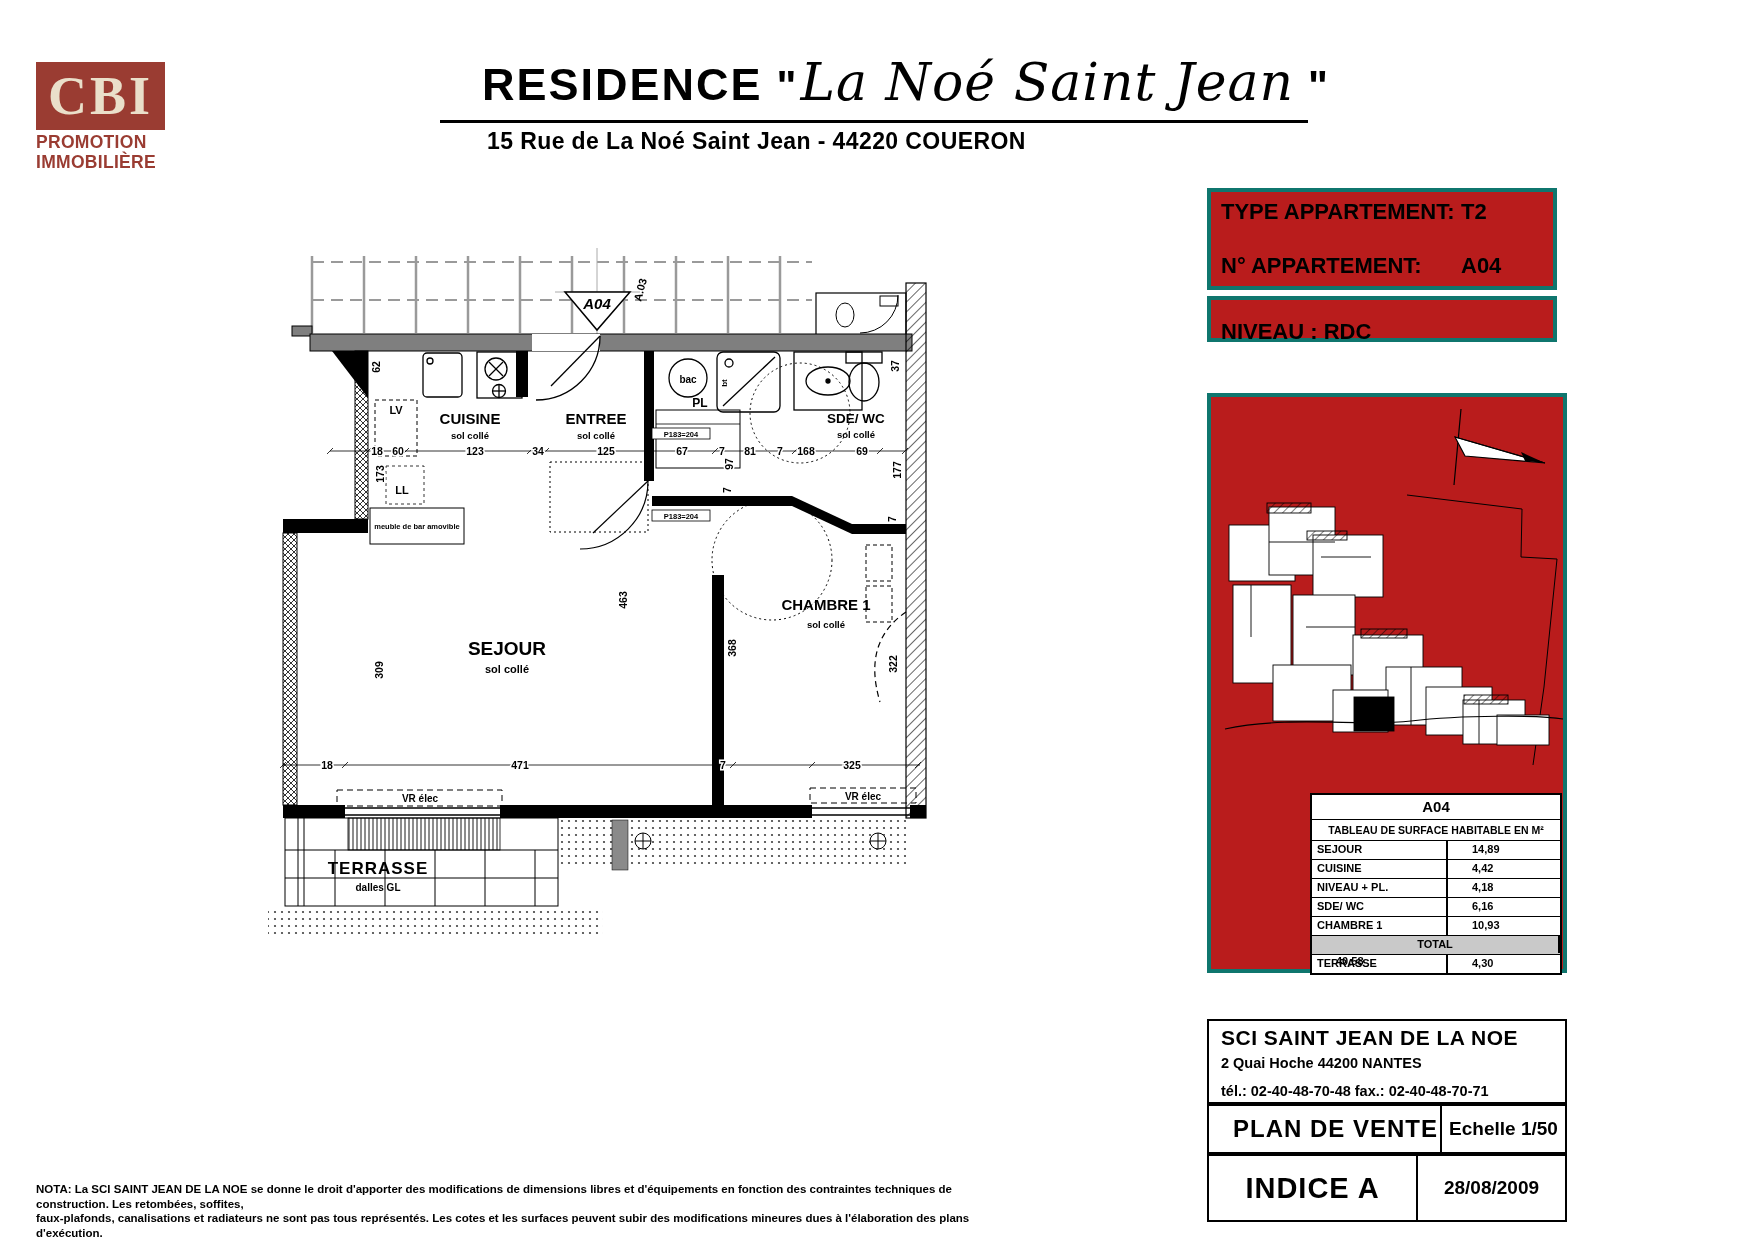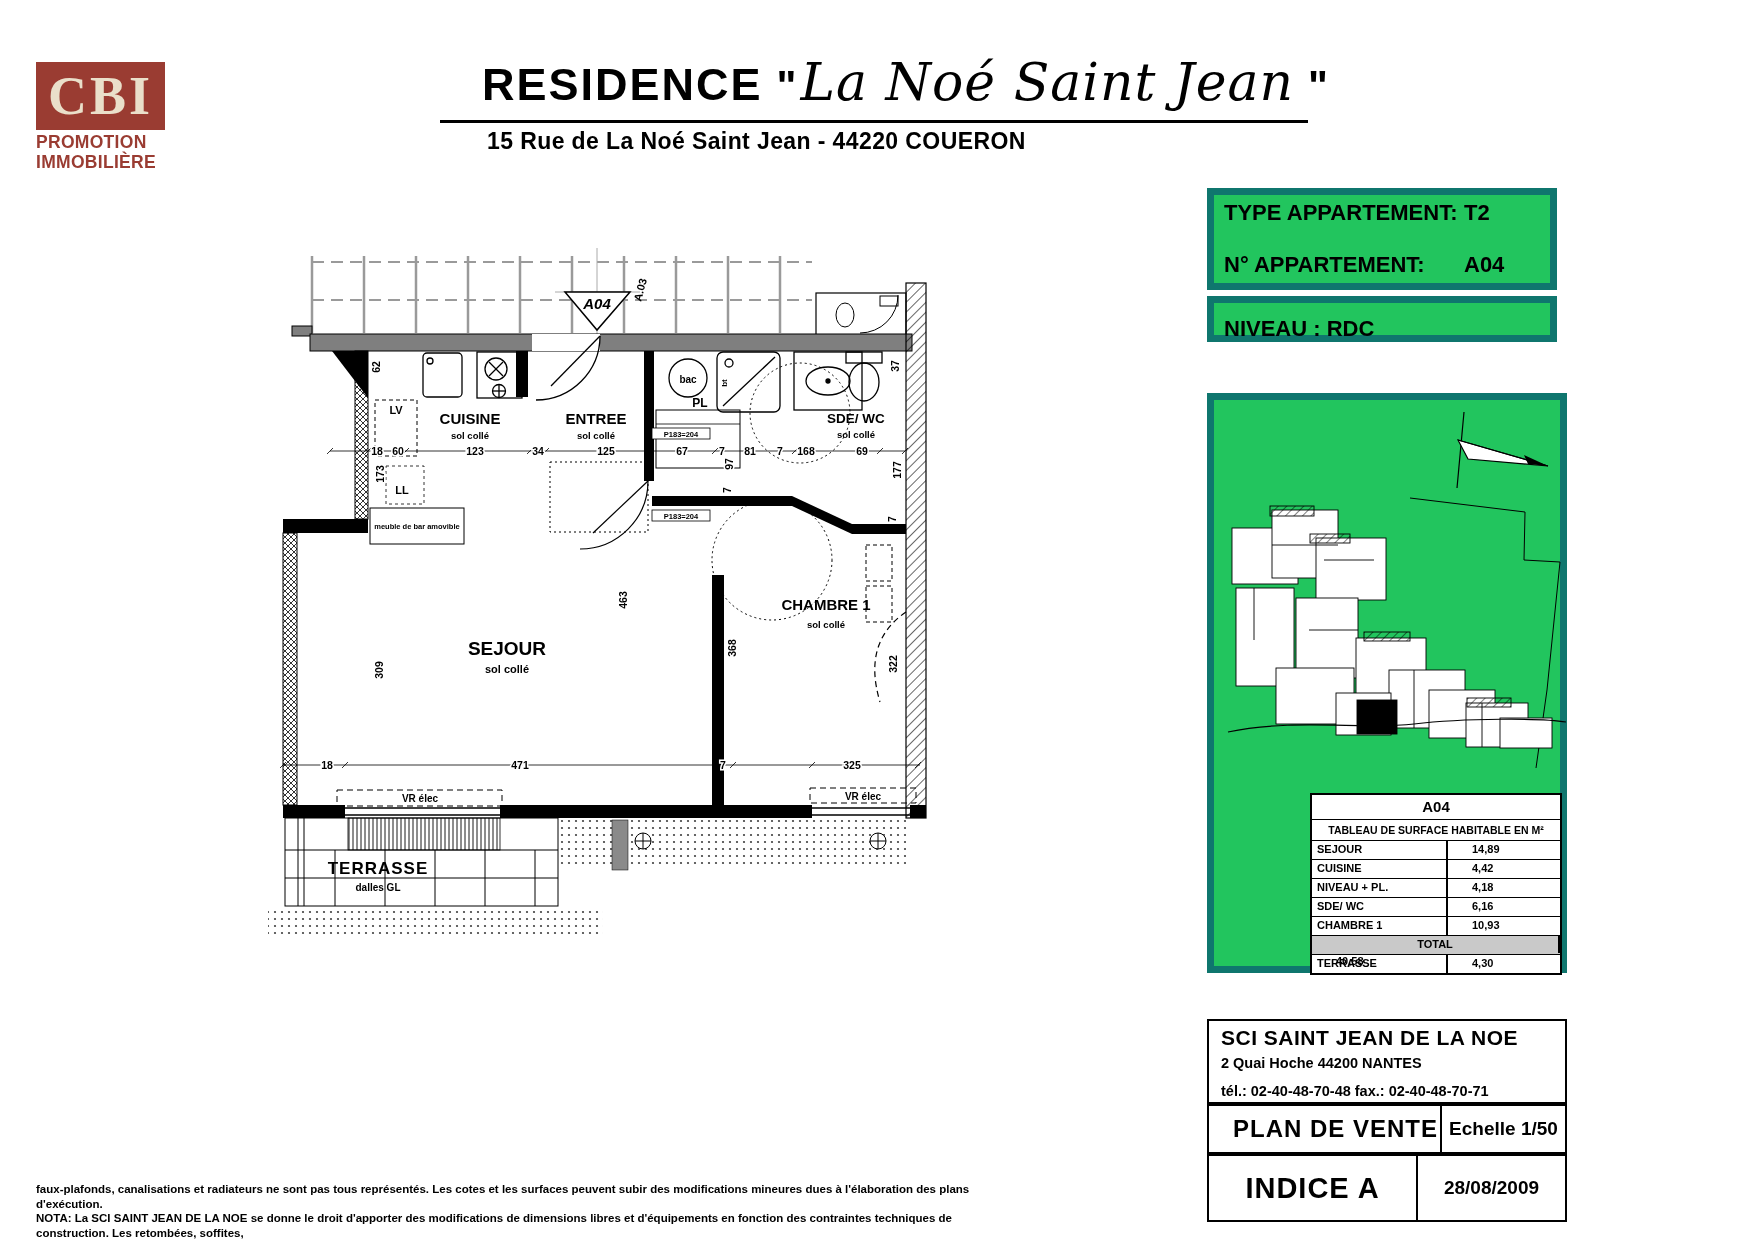--- a/index.html
+++ b/index.html
@@ -9,25 +9,25 @@
   .logo-box{left:36px;top:62px;width:129px;height:68px;background:#9a3c32;display:flex;align-items:center;justify-content:center;}
   .logo-txt{font-family:"Liberation Serif",serif;font-weight:bold;font-size:54px;color:#eadfca;letter-spacing:3px;line-height:1;}
   .logo-sub{color:#9a3c32;font-weight:bold;font-size:17.5px;letter-spacing:.3px;line-height:1;}
   .title-row{left:482px;top:52px;display:flex;align-items:baseline;white-space:nowrap;}
   .title-res{font-size:45px;font-weight:bold;letter-spacing:2px;}
   .title-quote{font-size:42px;font-weight:bold;margin:0 4px 0 14px;}
   .title-script{font-family:"DejaVu Serif",serif;font-style:italic;font-size:52px;letter-spacing:1px;text-align:right;}
   .hrule{left:440px;top:120px;width:868px;height:3px;background:#000;}
   .addr{left:487px;top:128px;font-size:23px;font-weight:bold;letter-spacing:.4px;}
   
-  .box{border:7px solid #0f766e;background:#22c55e;gap:20px;}
+  .box{border:4px solid #0f766e;background:#b91c1c;gap:20px;}
   .info1{left:1207px;top:188px;width:350px;height:102px;display:flex;flex-direction:column;justify-content:space-evenly;padding-left:10px;}
   .info-row span{font-size:22px;font-weight:bold;}
   .info-row .lab{display:inline-block;width:240px;}
-  .info2{left:1207px;top:296px;width:350px;height:46px;font-size:22px;font-weight:bold;padding:13px 0 0 10px;}
+  .info2{left:1207px;top:296px;width:350px;height:46px;font-size:22px;font-weight:bold;padding:19px 0 0 10px;}
   .sitebox{left:1207px;top:393px;width:360px;height:580px;}
   
   .stable{left:1310px;top:793px;width:252px;border:2px solid #000;font-weight:bold;background:#fff;}
   .st-title{height:24px;text-align:center;font-size:15px;line-height:24px;border-bottom:1px solid #000;}
   .st-sub{height:20px;text-align:center;font-size:10.5px;line-height:20px;border-bottom:1px solid #000;}
   .st-row{height:18px;display:flex;border-bottom:1px solid #000;font-size:11px;line-height:17px;}
   .st-row:last-child{border-bottom:none;}
   .st-lab{flex:1;border-right:2px solid #000;padding-left:5px;}
   .st-val{width:78px;padding-right:10px;padding-left:24px;}
   .st-total{background:#c9c9c9;flex-direction:column;}
@@ -164,22 +164,22 @@
 <div class="abs prow">
   <div class="lcell">PLAN DE VENTE</div>
   <div class="rcell">Echelle 1/50</div>
 </div>
 <div class="abs irow">
   <div class="lcell">INDICE A</div>
   <div class="rcell">28/08/2009</div>
 </div>
 
 <div class="abs nota">
+  <div>NOTA: La SCI SAINT JEAN DE LA NOE se donne le droit d'apporter des modifications de dimensions libres et d'équipements en fonction des contraintes techniques de construction. Les retombées, soffites,</div>
   <div>faux-plafonds, canalisations et radiateurs ne sont pas tous représentés. Les cotes et les surfaces peuvent subir des modifications mineures dues à l'élaboration des plans d'exécution.</div>
-  <div>NOTA: La SCI SAINT JEAN DE LA NOE se donne le droit d'apporter des modifications de dimensions libres et d'équipements en fonction des contraintes techniques de construction. Les retombées, soffites,</div>
 </div>
 
 <svg class="abs" style="left:250px;top:240px;" width="700" height="700" viewBox="250 240 700 700">
   <defs>
     <pattern id="hx" width="7" height="7" patternUnits="userSpaceOnUse" patternTransform="rotate(45)">
       <line x1="0" y1="0" x2="0" y2="7" stroke="#000" stroke-width="1.2"></line>
     </pattern>
     <pattern id="xh" width="6" height="6" patternUnits="userSpaceOnUse">
       <path d="M0 6 L6 0 M0 0 L6 6" stroke="#000" stroke-width="0.8"></path>
     </pattern>

